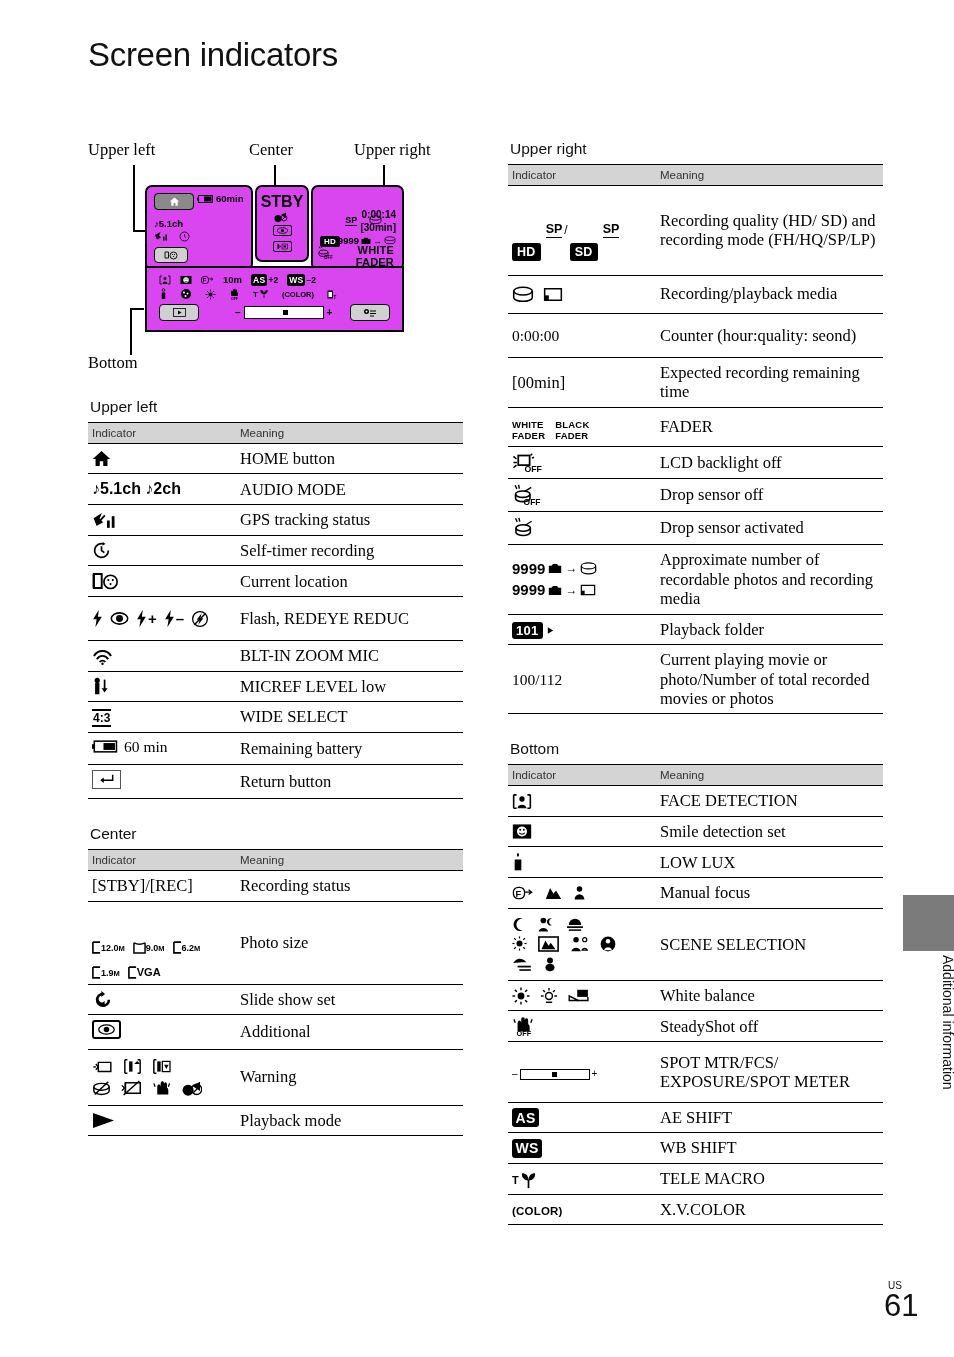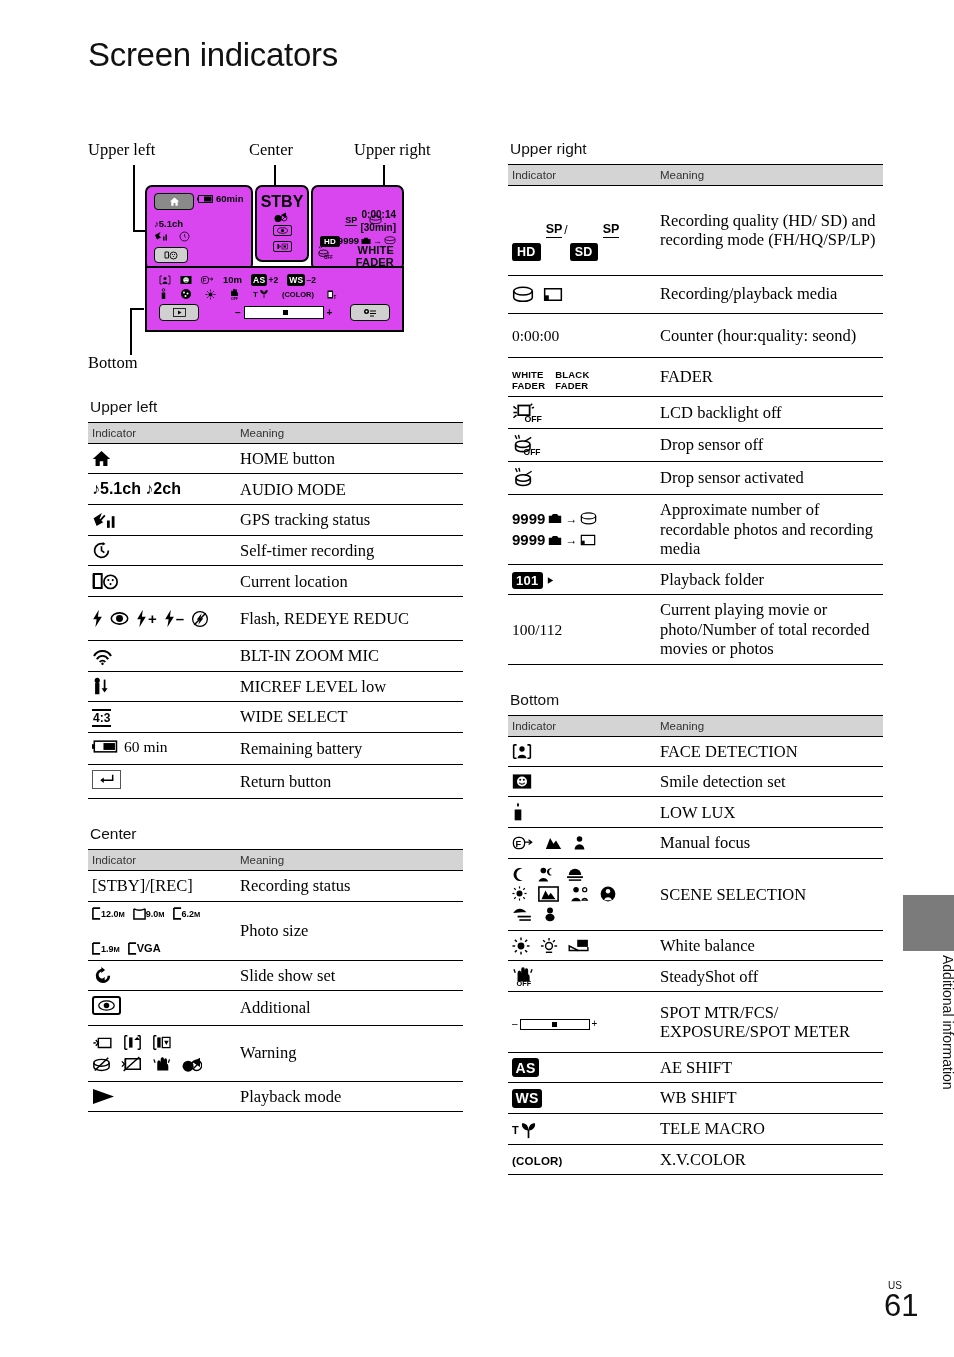--- a/index.html
+++ b/index.html
@@ -526,21 +526,21 @@
       </thead>
       <tbody>
         <tr>
           <td class="ind-cell">
             <span class="serif-n" style="font-size:16.5px;">[STBY]/[REC]</span>
           </td>
           <td class="mean">Recording status</td>
         </tr>
         <tr>
           <td class="ind-cell">
-            <div class="stack" style="gap:22px;">
+            <div class="stack" style="gap:12px;margin-top:34px;">
               <span class="row-icons" style="gap:8px;">
                 <span style="display:inline-flex;align-items:flex-end;">
                   <svg class="g" width="9" height="13" viewBox="0 0 10 14">
                       <path d="M1 1 L9 1 M1 1 L1 13 L9 13" fill="none" stroke="#000" stroke-width="1.8"></path>
                     </svg>
                   <span class="sans-s" style="font-size:9px;">12.0<span style="font-size:7.5px;">M</span></span>
                 </span>
                 <span style="display:inline-flex;align-items:flex-end;">
                   <svg class="g" width="13" height="13" viewBox="0 0 14 14">
                       <path d="M1 2 Q7 5 13 2 M1 2 L1 13 L13 13 L13 2" fill="none" stroke="#000" stroke-width="1.6"></path>
@@ -696,20 +696,26 @@
           </td>
           <td class="mean">Recording/playback media</td>
         </tr>
         <tr>
           <td class="ind-cell" style="padding-top:12px;padding-bottom:12px;">
             <span class="serif-n">0:00:00</span>
           </td>
           <td class="mean">Counter (hour:quality: seond)</td>
         </tr>
         <tr>
+          <td class="ind-cell" style="padding-top:12px;padding-bottom:12px;">
+            <span class="serif-n" style="font-size:16.5px;">[00min]</span>
+          </td>
+          <td class="mean">Expected recording remaining time</td>
+        </tr>
+        <tr>
           <td class="ind-cell">
             <span style="display:inline-flex;gap:10px;" class="fader-txt">
               <span>WHITE<br>FADER</span>
               <span>BLACK<br>FADER</span>
             </span>
           </td>
           <td class="mean">FADER</td>
         </tr>
         <tr>
           <td class="ind-cell">

